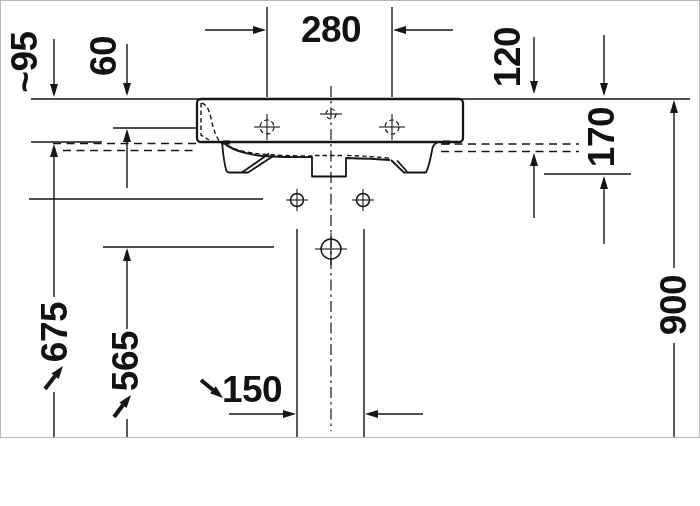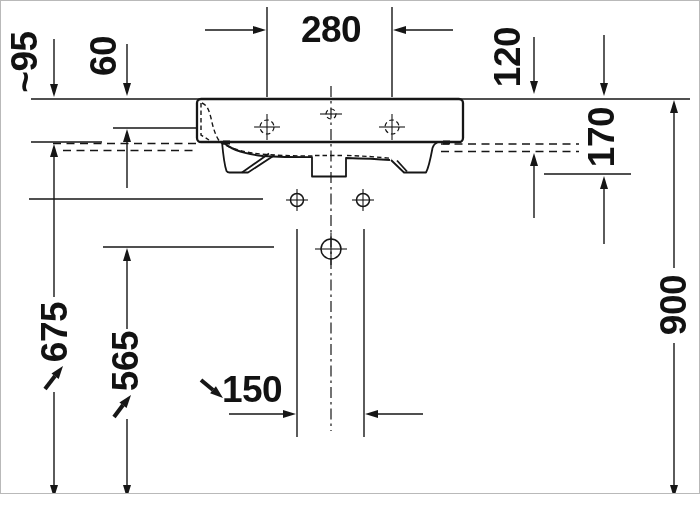--- a/index.html
+++ b/index.html
@@ -1,16 +1,16 @@
 <!DOCTYPE html>
 <html><head>
 <meta charset="utf-8">
 <style>
   html,body{margin:0;padding:0;background:#fff;}
-  .stage{position:relative;width:700px;height:494px;background:#ffffff;
+  .stage{position:relative;width:700px;height:438px;background:#ffffff;
          border:1px solid #b9b9b9;box-sizing:border-box;overflow:hidden;
          font-family:"Liberation Sans",sans-serif;}
   svg{display:block;}
   .ln{stroke:#161616;stroke-width:1.4;fill:none;stroke-linecap:butt;}
   .thk{stroke:#161616;stroke-width:2.3;fill:none;stroke-linejoin:round;}
   .md{stroke:#161616;stroke-width:1.8;fill:none;stroke-linejoin:round;}
   .dsh{stroke-dasharray:8 5.5;}
   .dsh2{stroke-dasharray:4.5 3;}
   .cl{stroke-dasharray:11 4 2.5 4;stroke-width:1.2;}
   .arr{fill:#161616;stroke:none;}

